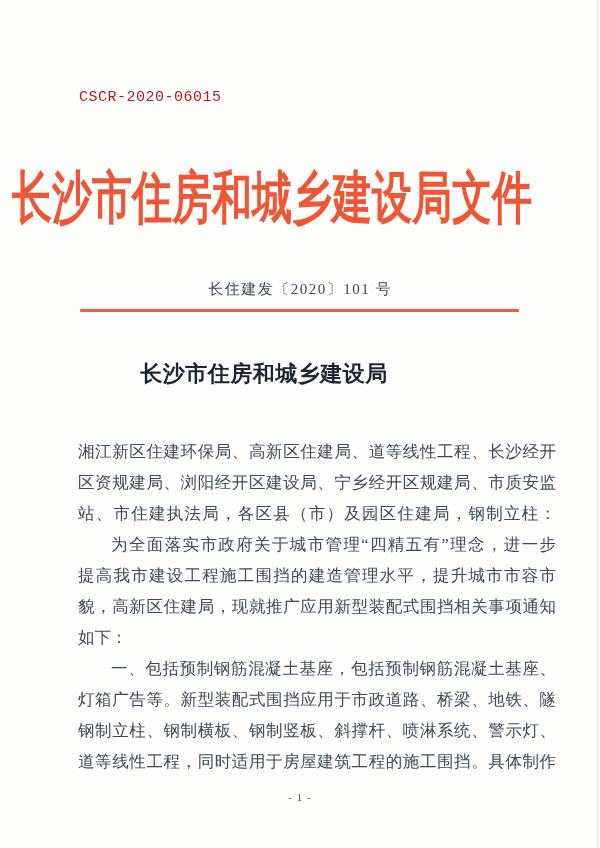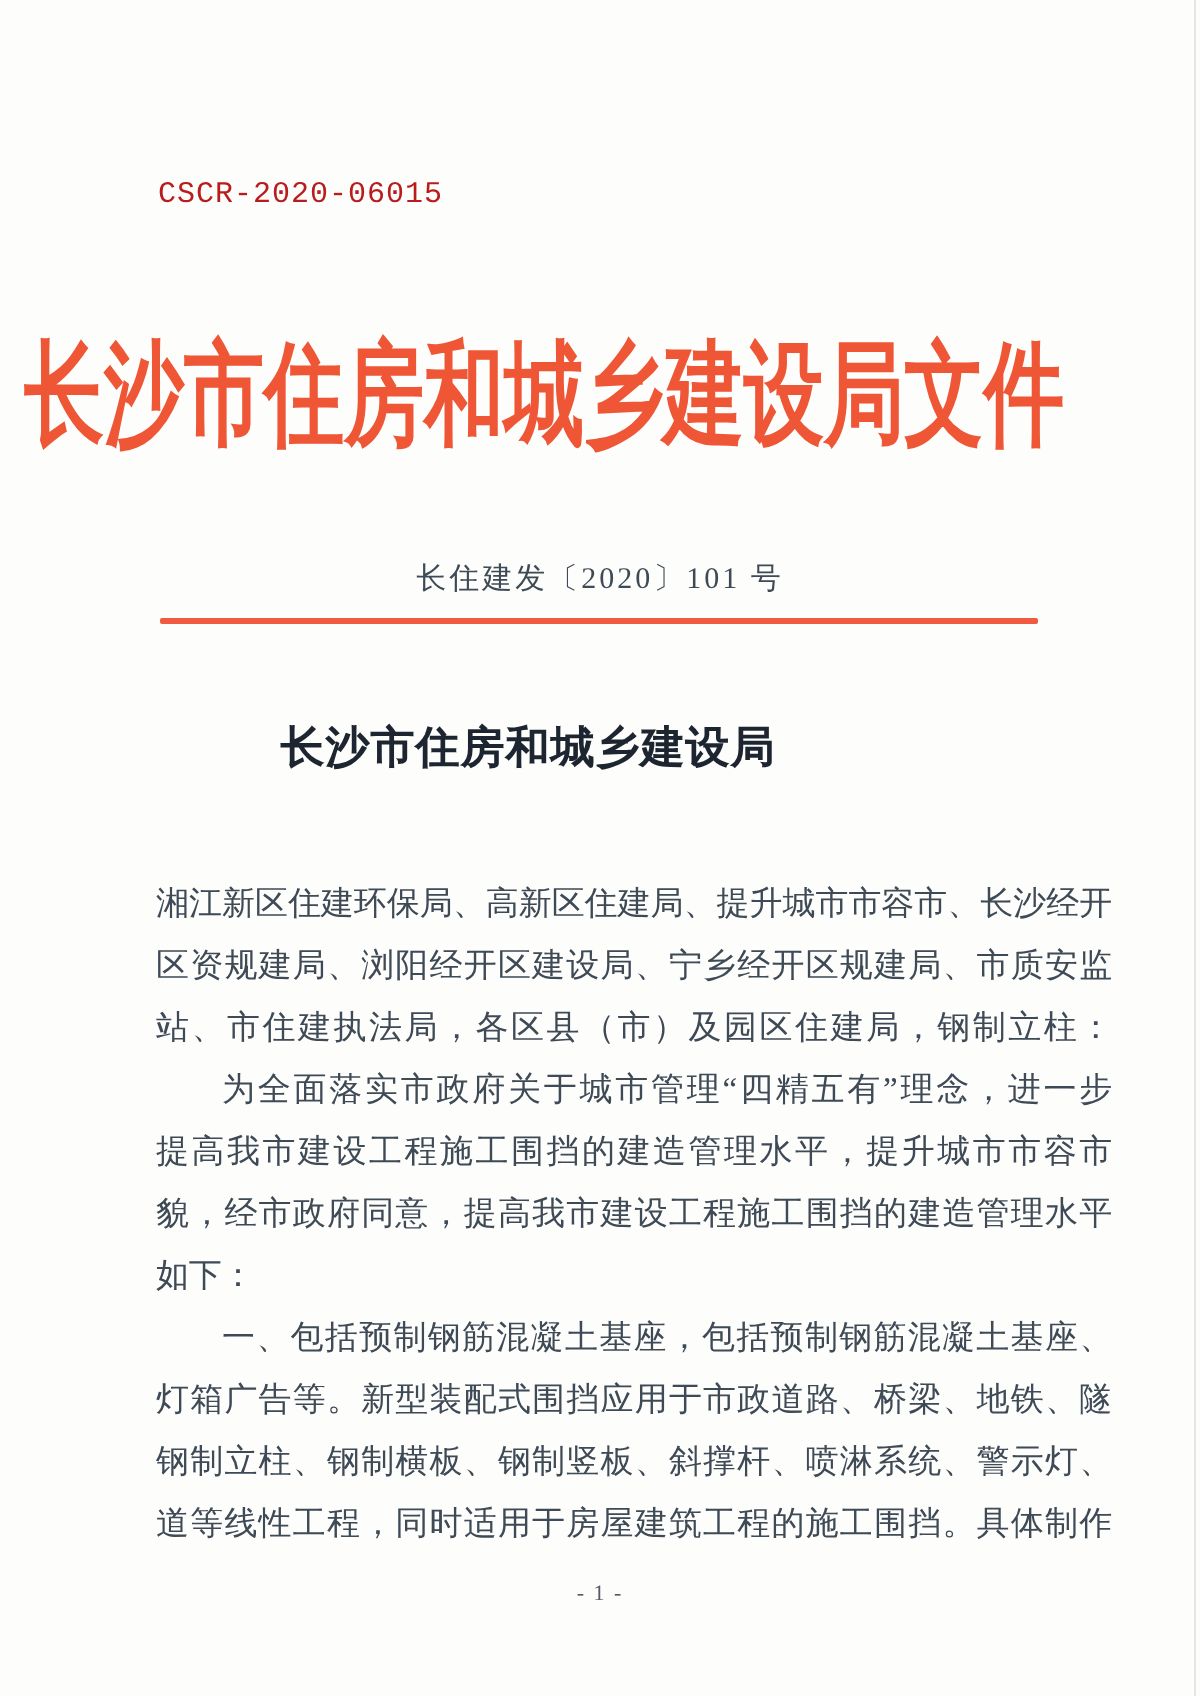--- a/index.html
+++ b/index.html
@@ -125,26 +125,26 @@
 
   <div class="doc-number">长住建发〔2020〕101 号</div>
 
   <div class="red-rule"></div>
 
   <div class="doc-title">
     <div class="t1">长沙市住房和城乡建设局</div>
   </div>
 
   <div class="doc-body">
-    <div class="bline">湘江新区住建环保局、高新区住建局、提升城市市容市、长沙经开</div>
+    <div class="bline">湘江新区住建环保局、高新区住建局、道等线性工程、长沙经开</div>
     <div class="bline">区资规建局、浏阳经开区建设局、宁乡经开区规建局、市质安监</div>
     <div class="bline">站、市住建执法局，各区县（市）及园区住建局，钢制立柱：</div>
     <div class="bline ind">为全面落实市政府关于城市管理“四精五有”理念，进一步</div>
     <div class="bline">提高我市建设工程施工围挡的建造管理水平，提升城市市容市</div>
-    <div class="bline">貌，经市政府同意，提高我市建设工程施工围挡的建造管理水平</div>
+    <div class="bline">貌，高新区住建局，现就推广应用新型装配式围挡相关事项通知</div>
     <div class="bline noj">如下：</div>
     <div class="bline ind">一、包括预制钢筋混凝土基座，包括预制钢筋混凝土基座、</div>
     <div class="bline">灯箱广告等。新型装配式围挡应用于市政道路、桥梁、地铁、隧</div>
     <div class="bline">钢制立柱、钢制横板、钢制竖板、斜撑杆、喷淋系统、警示灯、</div>
     <div class="bline">道等线性工程，同时适用于房屋建筑工程的施工围挡。具体制作</div>
   </div>
 
   <div class="page-num">- 1 -</div>
 </div>
 

